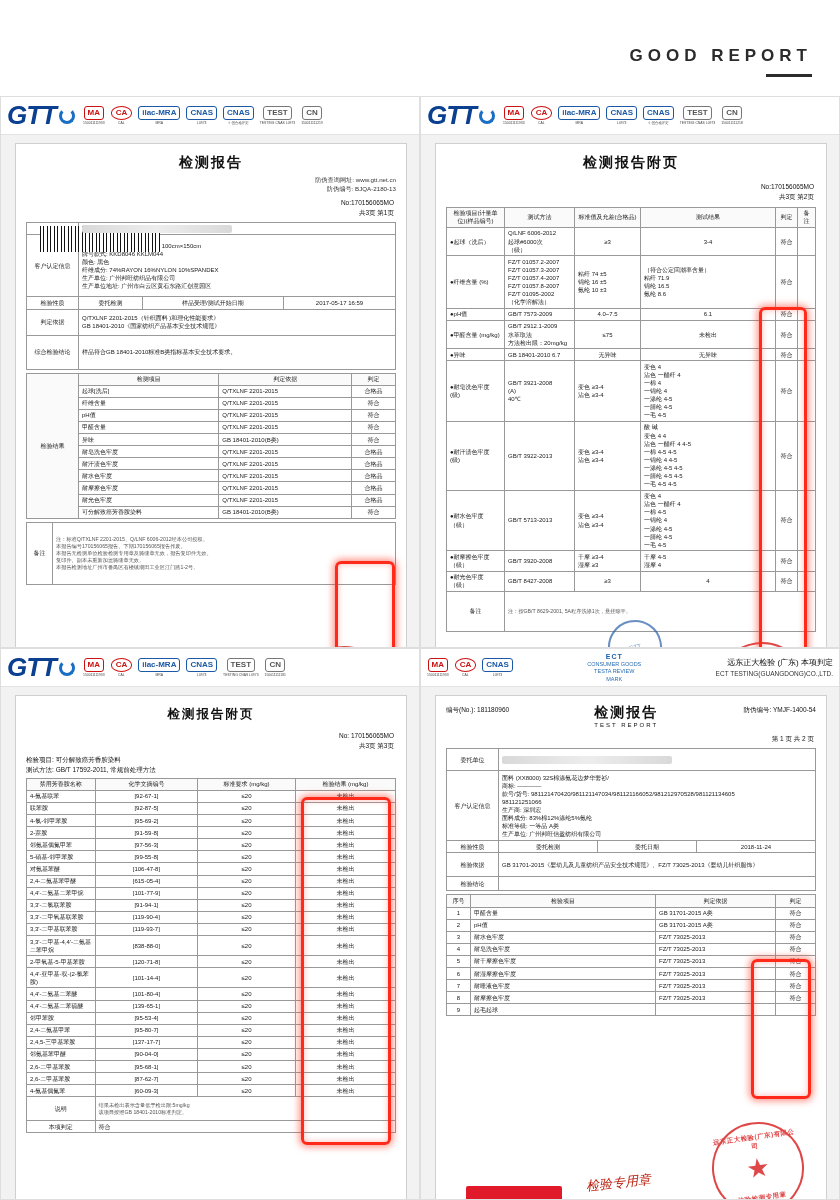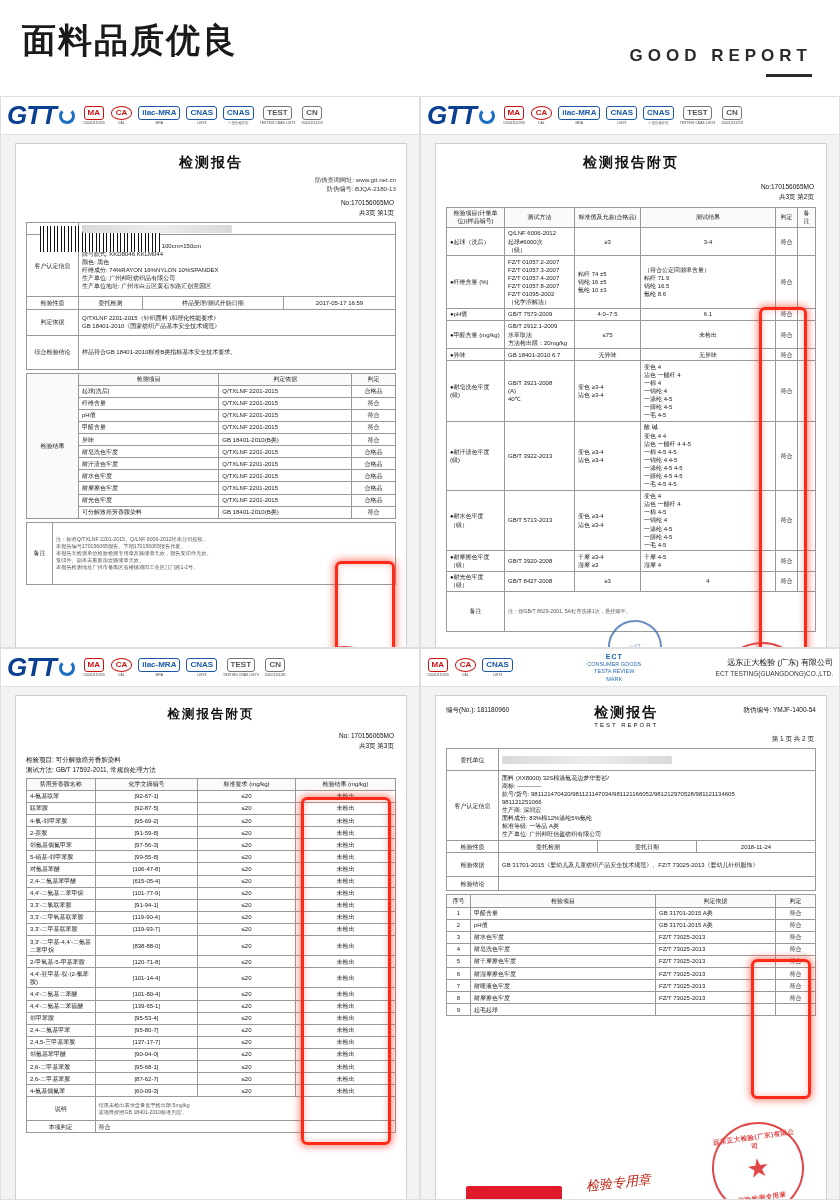--- a/index.html
+++ b/index.html
@@ -233,21 +233,20 @@
     color:transparent;
     border-radius:2px;
     display:inline-block;
     filter:blur(0.6px);
   }
 </style>
 </head>
 <body>
 
 <div class="banner">
-  <div class="banner-title">面料品质优良</div>
   <div class="banner-en">GOOD REPORT</div>
   <div class="banner-underline"></div>
 </div>
 
 <div class="grid">
 
   <div class="cert">
     <div class="gtt-bar">
       <span class="gtt-logo">GTT</span>
       <span class="gtt-swirl"></span>
@@ -845,21 +844,21 @@
             <span class="sub">L0973</span>
           </span>
       </span>
       <span class="ect-mid">
         <b>ECT</b>
         <span style="white-space:pre-line">CONSUMER GOODS
 TESTA REVIEW
 MARK</span>
       </span>
       <span class="ect-right">
-        <span class="cn">远东正大检验 (广东) 有限公司</span><br>
+        <span class="cn">远东正大检验 (广东) 本项判定</span><br>
         <span>ECT TESTING(GUANGDONG)CO.,LTD.</span>
       </span>
     </div>
 
     <div class="sheet" style="left:14px; top:46px; width:392px; height:598px;">
       <div style="display:flex; justify-content:space-between; align-items:flex-start; padding:8px 10px 0 10px;">
         <span style="font-size:6.5px; line-height:1.7;">
           <span>编号(No.):</span>
           <span>181180960</span>
         </span>

